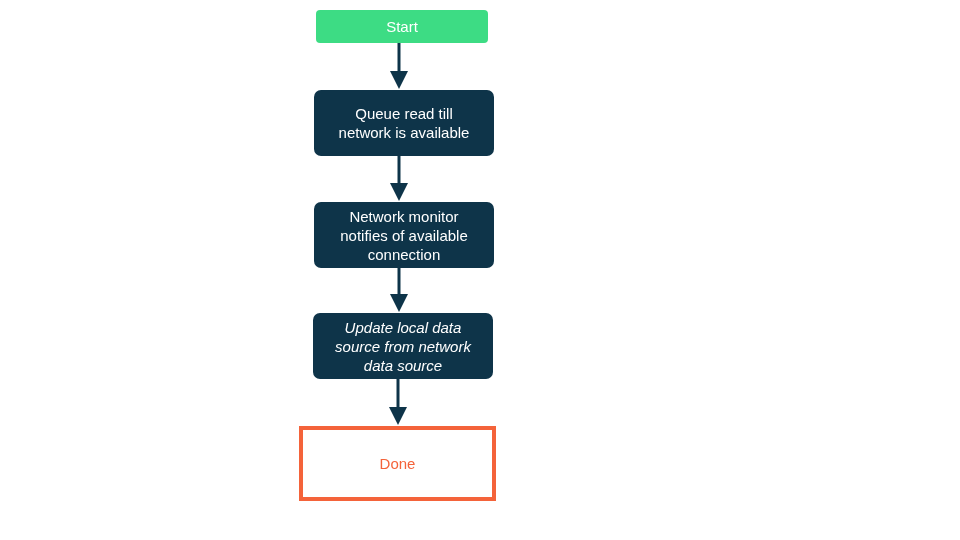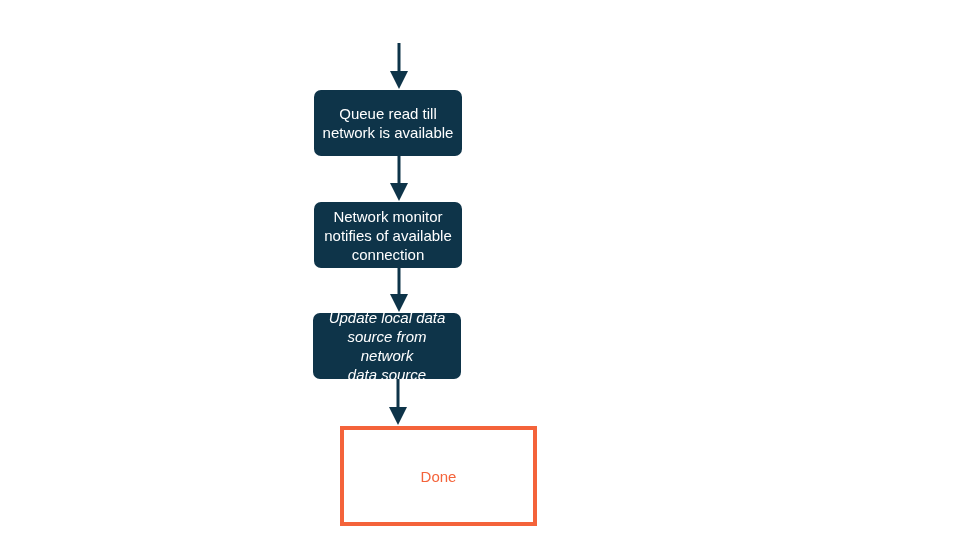--- a/index.html
+++ b/index.html
@@ -35,57 +35,57 @@
     left: 316px;
     top: 10px;
     width: 172px;
     height: 33px;
     background: #3ddc84;
     color: #ffffff;
     border-radius: 4px;
     font-size: 15px;
   }
   .node-process {
-    width: 148px;
+    width: 180px;
     background: #0e3449;
     color: #ffffff;
     border-radius: 7px;
     font-size: 15px;
     padding: 16px 8px;
   }
   .node-p1 { left: 314px; top: 90px;  height: 66px; }
   .node-p2 { left: 314px; top: 202px; height: 66px; }
   .node-p3 { left: 313px; top: 313px; height: 66px; font-style: italic; }
   .node-done {
     left: 299px;
     top: 426px;
     width: 197px;
-    height: 100px;
+    height: 75px;
     background: #ffffff;
     border: 4px solid #f4633a;
     color: #f4633a;
     font-size: 15px;
-    margin-left: 41px;
   }
   .arrow {
     position: absolute;
     width: 26px;
     height: 100%;
   }
   .arrow svg { display: block; }
   .arrow-1 { left: 386px; top: 43px;  height: 47px; }
   .arrow-2 { left: 386px; top: 156px; height: 46px; }
   .arrow-3 { left: 386px; top: 268px; height: 45px; }
   .arrow-4 { left: 385px; top: 379px; height: 47px; }
 </style>
 </head>
 <body>
 
 <div class="canvas">
 
+  <div class="node node-start">Start</div>
 
   <div class="arrow arrow-1">
     <svg width="26" height="47" viewBox="0 0 26 47" aria-hidden="true">
       <line x1="13" y1="0" x2="13" y2="30" stroke="#0e3449" stroke-width="3"></line>
       <polygon points="4,28 22,28 13,46" fill="#0e3449"></polygon>
     </svg>
   </div>
 
   <div class="node node-process node-p1">Queue read till
 network is available</div>

